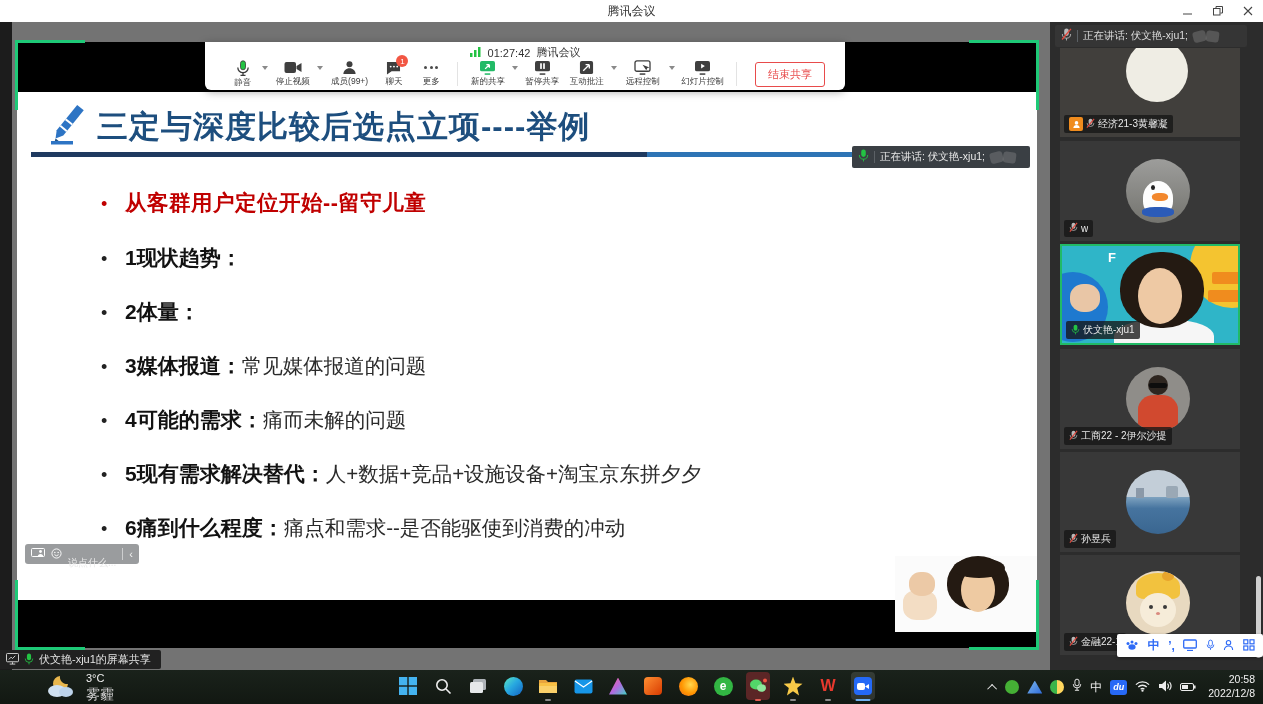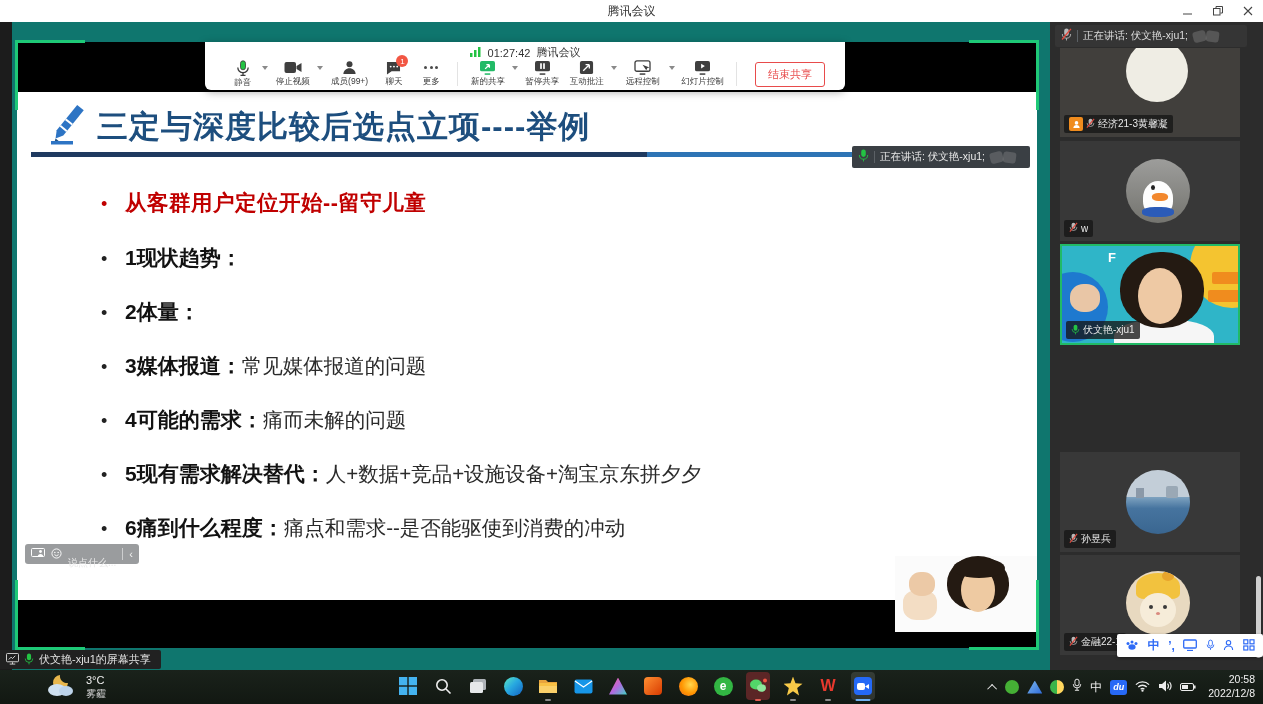--- a/index.html
+++ b/index.html
@@ -1,17 +1,17 @@
 <!DOCTYPE html>
 <html><head>
 <meta charset="utf-8">
 <style>
   html,body{margin:0;padding:0;background:#000;}
   *{box-sizing:border-box;font-family:"Liberation Sans","DejaVu Sans",sans-serif;}
-  .screen{position:relative;width:1263px;height:704px;background:#0f766e;overflow:hidden;}
+  .screen{position:relative;width:1263px;height:704px;background:#737373;overflow:hidden;}
   .abs{position:absolute;}
 
   
   .titlebar{position:absolute;left:0;top:0;width:1263px;height:22px;background:#ffffff;display:flex;align-items:center;justify-content:center;font-size:12px;color:#333;}
   .wctrls{position:absolute;right:0;top:0;height:22px;display:flex;}
   .wctrl{width:30px;height:22px;display:flex;align-items:center;justify-content:center;color:#444;}
 
   
   .share{position:absolute;left:17px;top:42px;width:1020px;height:606px;}
   .bracket{position:absolute;width:70px;height:70px;z-index:7;}
@@ -91,21 +91,21 @@
 
   
   .imebar{position:absolute;left:1117px;top:634px;width:146px;height:23px;background:#fff;border-radius:2px;display:flex;align-items:center;justify-content:space-around;padding:0 4px;z-index:30;box-shadow:0 1px 3px rgba(0,0,0,.4);}
   .imebar .t{color:#2f6bf6;font-size:12px;font-weight:bold;}
 
   
   .taskbar{position:absolute;left:0;top:670px;width:1263px;height:34px;background:linear-gradient(#1a221b,#121812);z-index:40;}
   .weather{position:absolute;left:44px;top:2px;display:flex;align-items:center;gap:8px;}
   .wtext div{line-height:1.25;}
   .wtemp{font-size:11px;color:#f0f0f0;}
-  .wcond{font-size:10px;color:#cfcfcf;}
+  .wcond{font-size:14px;color:#cfcfcf;}
   .apps{position:absolute;left:396px;top:2px;display:flex;gap:11px;}
   .app{position:relative;width:24px;height:28px;display:flex;align-items:center;justify-content:center;}
   .app.active{background:rgba(255,255,255,.12);border-radius:4px;}
   .ind{position:absolute;bottom:-1px;left:50%;transform:translateX(-50%);width:6px;height:2.5px;border-radius:2px;background:#8a8a8a;}
   .ind.red{background:#e25d52;}
   .ind.blue{background:#6fb1f0;width:15px;}
   .tray{position:absolute;right:8px;top:0;height:34px;display:flex;align-items:center;gap:8px;}
   .tray .t{color:#f0f0f0;font-size:12px;}
   .timebox{text-align:right;color:#f2f2f2;font-size:10.5px;line-height:1.3;margin-left:4px;}
   .du{width:17px;height:15px;background:#2769f6;border-radius:3px;color:#fff;font-size:9px;font-weight:bold;font-style:italic;display:flex;align-items:center;justify-content:center;}
@@ -445,20 +445,35 @@
       <div class="tlabel">
         <span><svg width="9" height="11" viewBox="0 0 12 14">
               <rect x="3.5" y="0.5" width="5" height="8" rx="2.5" fill="#23c343"></rect>
               <path d="M1.5 6.5a4.5 4.5 0 0 0 9 0" fill="none" stroke="#23c343"></path>
               <path d="M6 11v2.5" stroke="#23c343"></path>
             </svg></span>
         <span>伏文艳-xju1</span>
       </div>
     </div>
 
+    <div class="tile" style="top:327px;height:100px;background:#383838;">
+      <div class="avatar" style="left:66px;top:18px;width:64px;height:64px;background:#8f8d89;">
+        <div style="position:absolute;left:22px;top:8px;width:20px;height:20px;background:#2e2620;border-radius:50%;"></div>
+        <div style="position:absolute;left:23px;top:16px;width:18px;height:5px;background:#0d0d0d;border-radius:2px;"></div>
+        <div style="position:absolute;left:12px;top:28px;width:40px;height:36px;background:#d1492f;border-radius:40% 40% 0 0;"></div>
+      </div>
+      <div class="tlabel">
+        <span><svg width="9" height="11" viewBox="0 0 12 14">
+              <rect x="3.5" y="0.5" width="5" height="8" rx="2.5" fill="#b9b9b9"></rect>
+              <path d="M1.5 6.5a4.5 4.5 0 0 0 9 0" fill="none" stroke="#b9b9b9"></path>
+              <line x1="1.2" y1="12.5" x2="10.8" y2="0.8" stroke="#e2483d" stroke-width="1.5"></line>
+            </svg></span>
+        <span>工商22 - 2伊尔沙提</span>
+      </div>
+    </div>
 
     <div class="tile" style="top:430px;height:100px;background:#383838;">
       <div class="avatar" style="left:66px;top:18px;width:64px;height:64px;background:linear-gradient(#c3ced8 0%,#c3ced8 42%,#7fa3c0 42%,#46749f 60%,#3a6690 100%);">
         <div style="position:absolute;left:10px;top:18px;width:8px;height:10px;background:#8b99a8;"></div>
         <div style="position:absolute;left:40px;top:16px;width:12px;height:12px;background:#9aa8b5;border-radius:2px;"></div>
       </div>
       <div class="tlabel">
         <span><svg width="9" height="11" viewBox="0 0 12 14">
               <rect x="3.5" y="0.5" width="5" height="8" rx="2.5" fill="#b9b9b9"></rect>
               <path d="M1.5 6.5a4.5 4.5 0 0 0 9 0" fill="none" stroke="#b9b9b9"></path>

